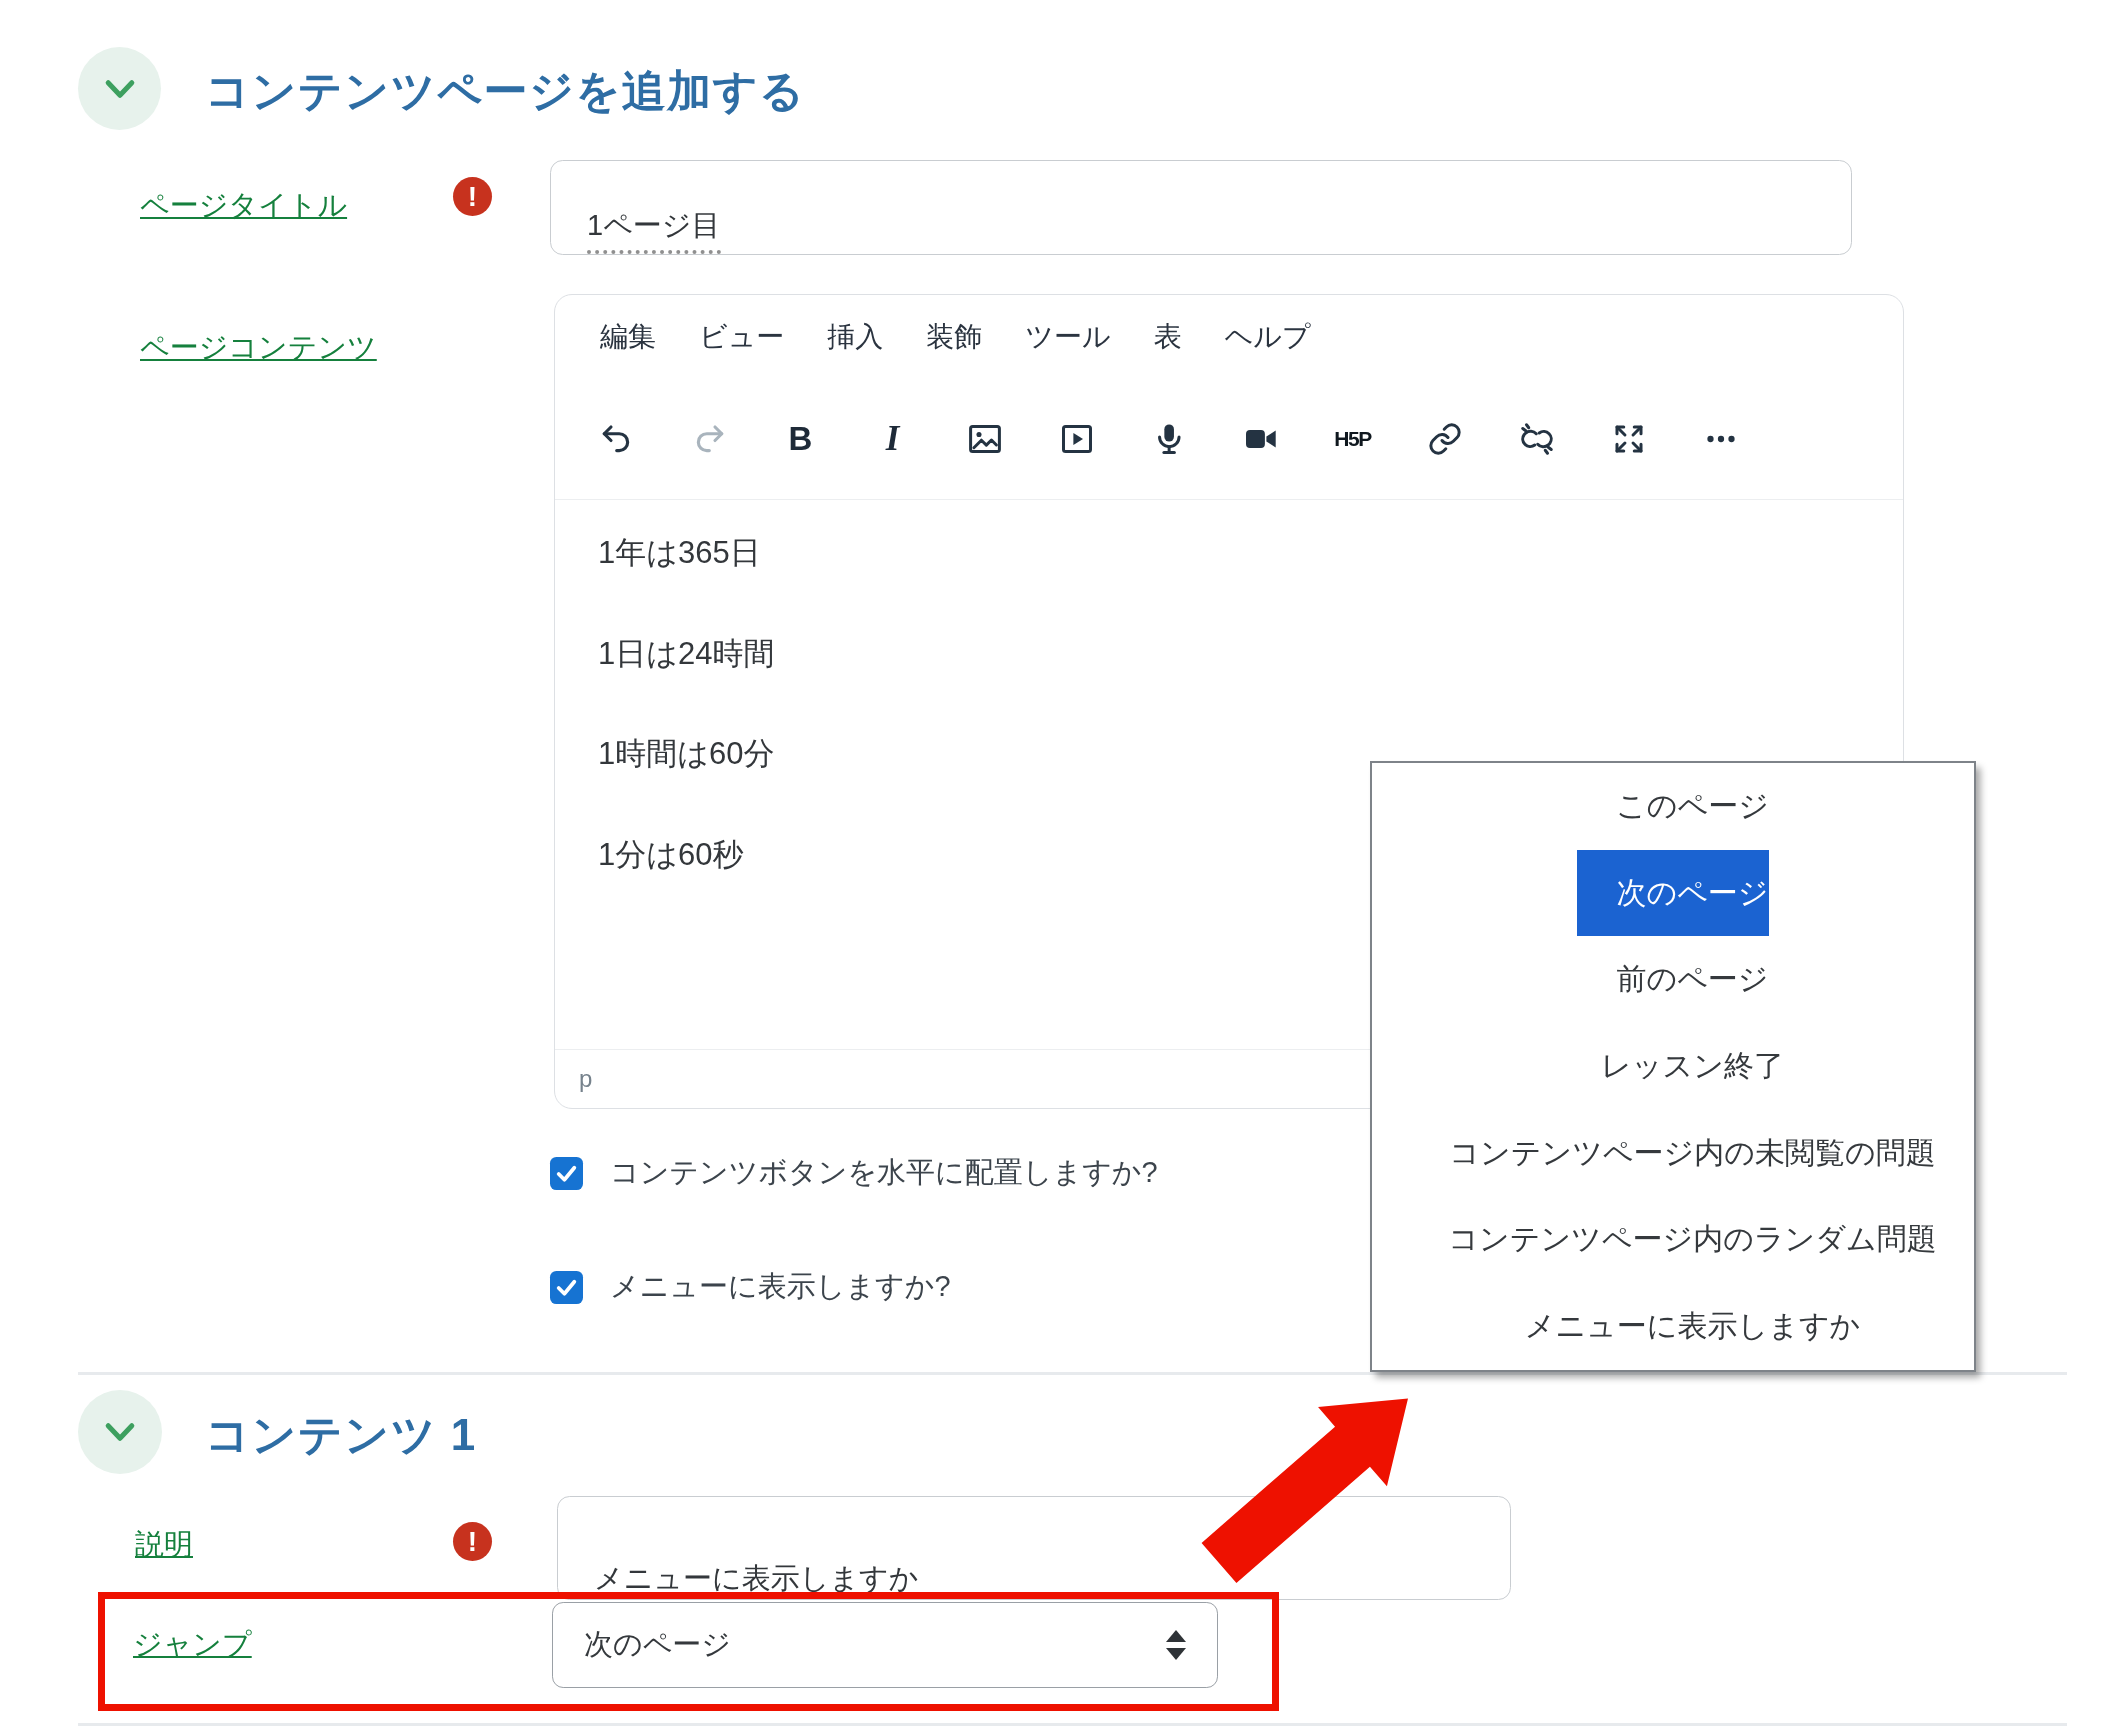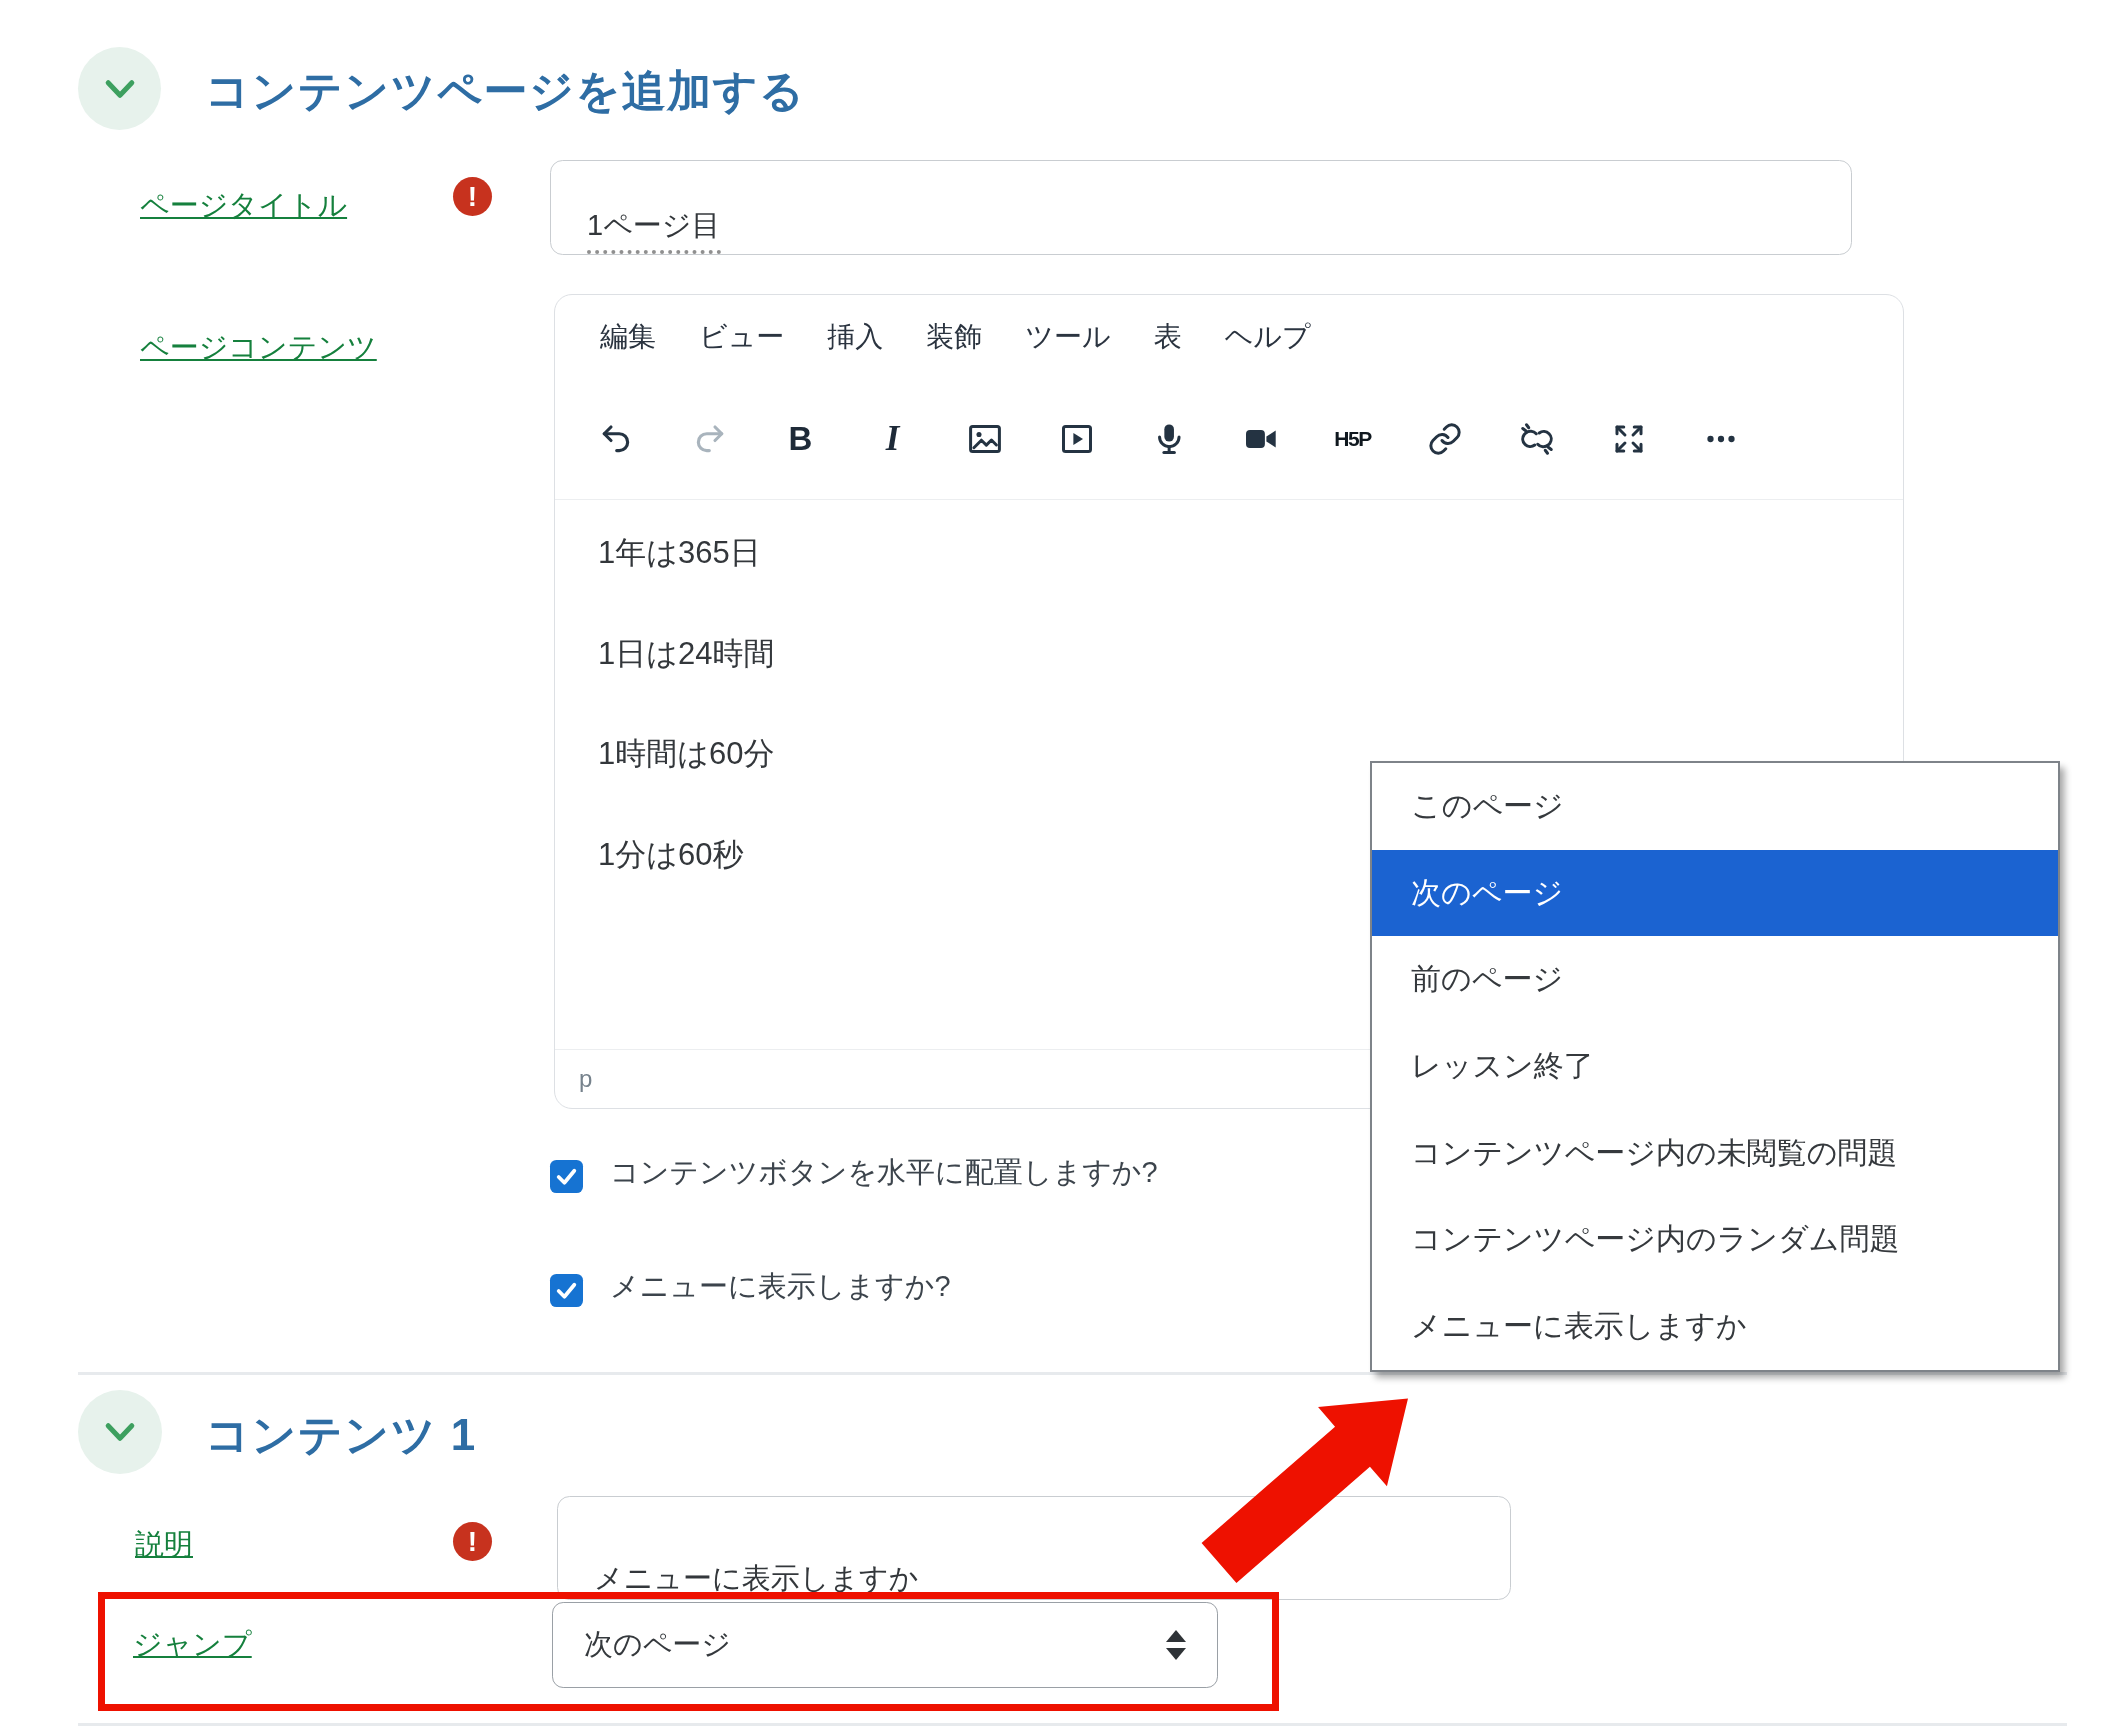--- a/index.html
+++ b/index.html
@@ -34,44 +34,44 @@
   .tb-bold{font-size:33px;font-weight:800;color:#1e2a38;}
   .tb-italic{font-family:"Liberation Serif","DejaVu Serif",serif;font-style:italic;font-size:35px;font-weight:600;color:#1e2a38;}
   .tb-h5p{font-size:21px;font-weight:800;letter-spacing:-1.4px;color:#10181f;}
   .ed-content{position:absolute;left:0;top:207px;width:100%;box-sizing:border-box;padding:35px 28px 0 43px;}
   .ed-content p{margin:0 0 68px 0;font-size:31px;line-height:1.05;color:#33373b;}
   .statusbar{position:absolute;left:0;bottom:0;width:100%;height:59px;border-top:1.4px solid #eceef0;
              display:flex;align-items:center;padding-left:24px;box-sizing:border-box;
              font-size:24px;color:#76828c;}
 
   
-  .cb-row{position:absolute;display:flex;align-items:flex-end;gap:27px;}
+  .cb-row{position:absolute;display:flex;align-items:center;gap:27px;}
   .cb-box{width:33px;height:33px;border-radius:6.3px;background:#1673d2;display:flex;align-items:center;justify-content:center;flex:0 0 auto;}
   .cb-label{font-size:29px;color:#3c444c;white-space:nowrap;}
 
   .hdivider{position:absolute;height:2.8px;background:#e7eaed;}
 
   
   .select{position:absolute;left:552px;top:1602px;width:666px;height:86px;background:#fff;
           border:1.4px solid #9aa0a6;border-radius:11.2px;display:flex;align-items:center;
           padding:0 31px;box-sizing:border-box;font-size:29px;color:#35393d;z-index:12;}
   .sel-arrows{margin-left:auto;display:flex;flex-direction:column;gap:5.6px;align-items:center;}
   .tri{width:0;height:0;border-left:10.5px solid transparent;border-right:10.5px solid transparent;}
   .tri.up{border-bottom:12px solid #2f3337;}
   .tri.down{border-top:12px solid #2f3337;}
 
   
   .red-rect{position:absolute;left:98px;top:1592px;width:1167px;height:105px;
             border:7.7px solid #ee1100;z-index:11;}
   .red-arrow{position:absolute;left:1191px;top:1388px;width:245px;height:210px;z-index:40;}
 
   
-  .dropdown{position:absolute;left:1370px;top:761px;width:690px;height:611px;background:#fff;
+  .dropdown{position:absolute;left:1370px;top:761px;width:606px;height:611px;background:#fff;
             border:2.1px solid #7e8389;box-sizing:border-box;z-index:30;
-            box-shadow:4.9px 5.6px 7px rgba(0,0,0,0.35);display:flex;flex-direction:column;}
+            box-shadow:4.9px 5.6px 7px rgba(0,0,0,0.35);display:flex;flex-direction:column;align-items:center;}
   .dd-item{flex:1;display:flex;align-items:center;padding-left:39px;font-size:30px;color:#35393d;white-space:nowrap;}
   .dd-item.selected{background:#1b63d1;color:#ffffff;}
 
   .icon-svg{display:block;}
 </style>
 </head>
 <body>
 
 <div id="screen">
 

